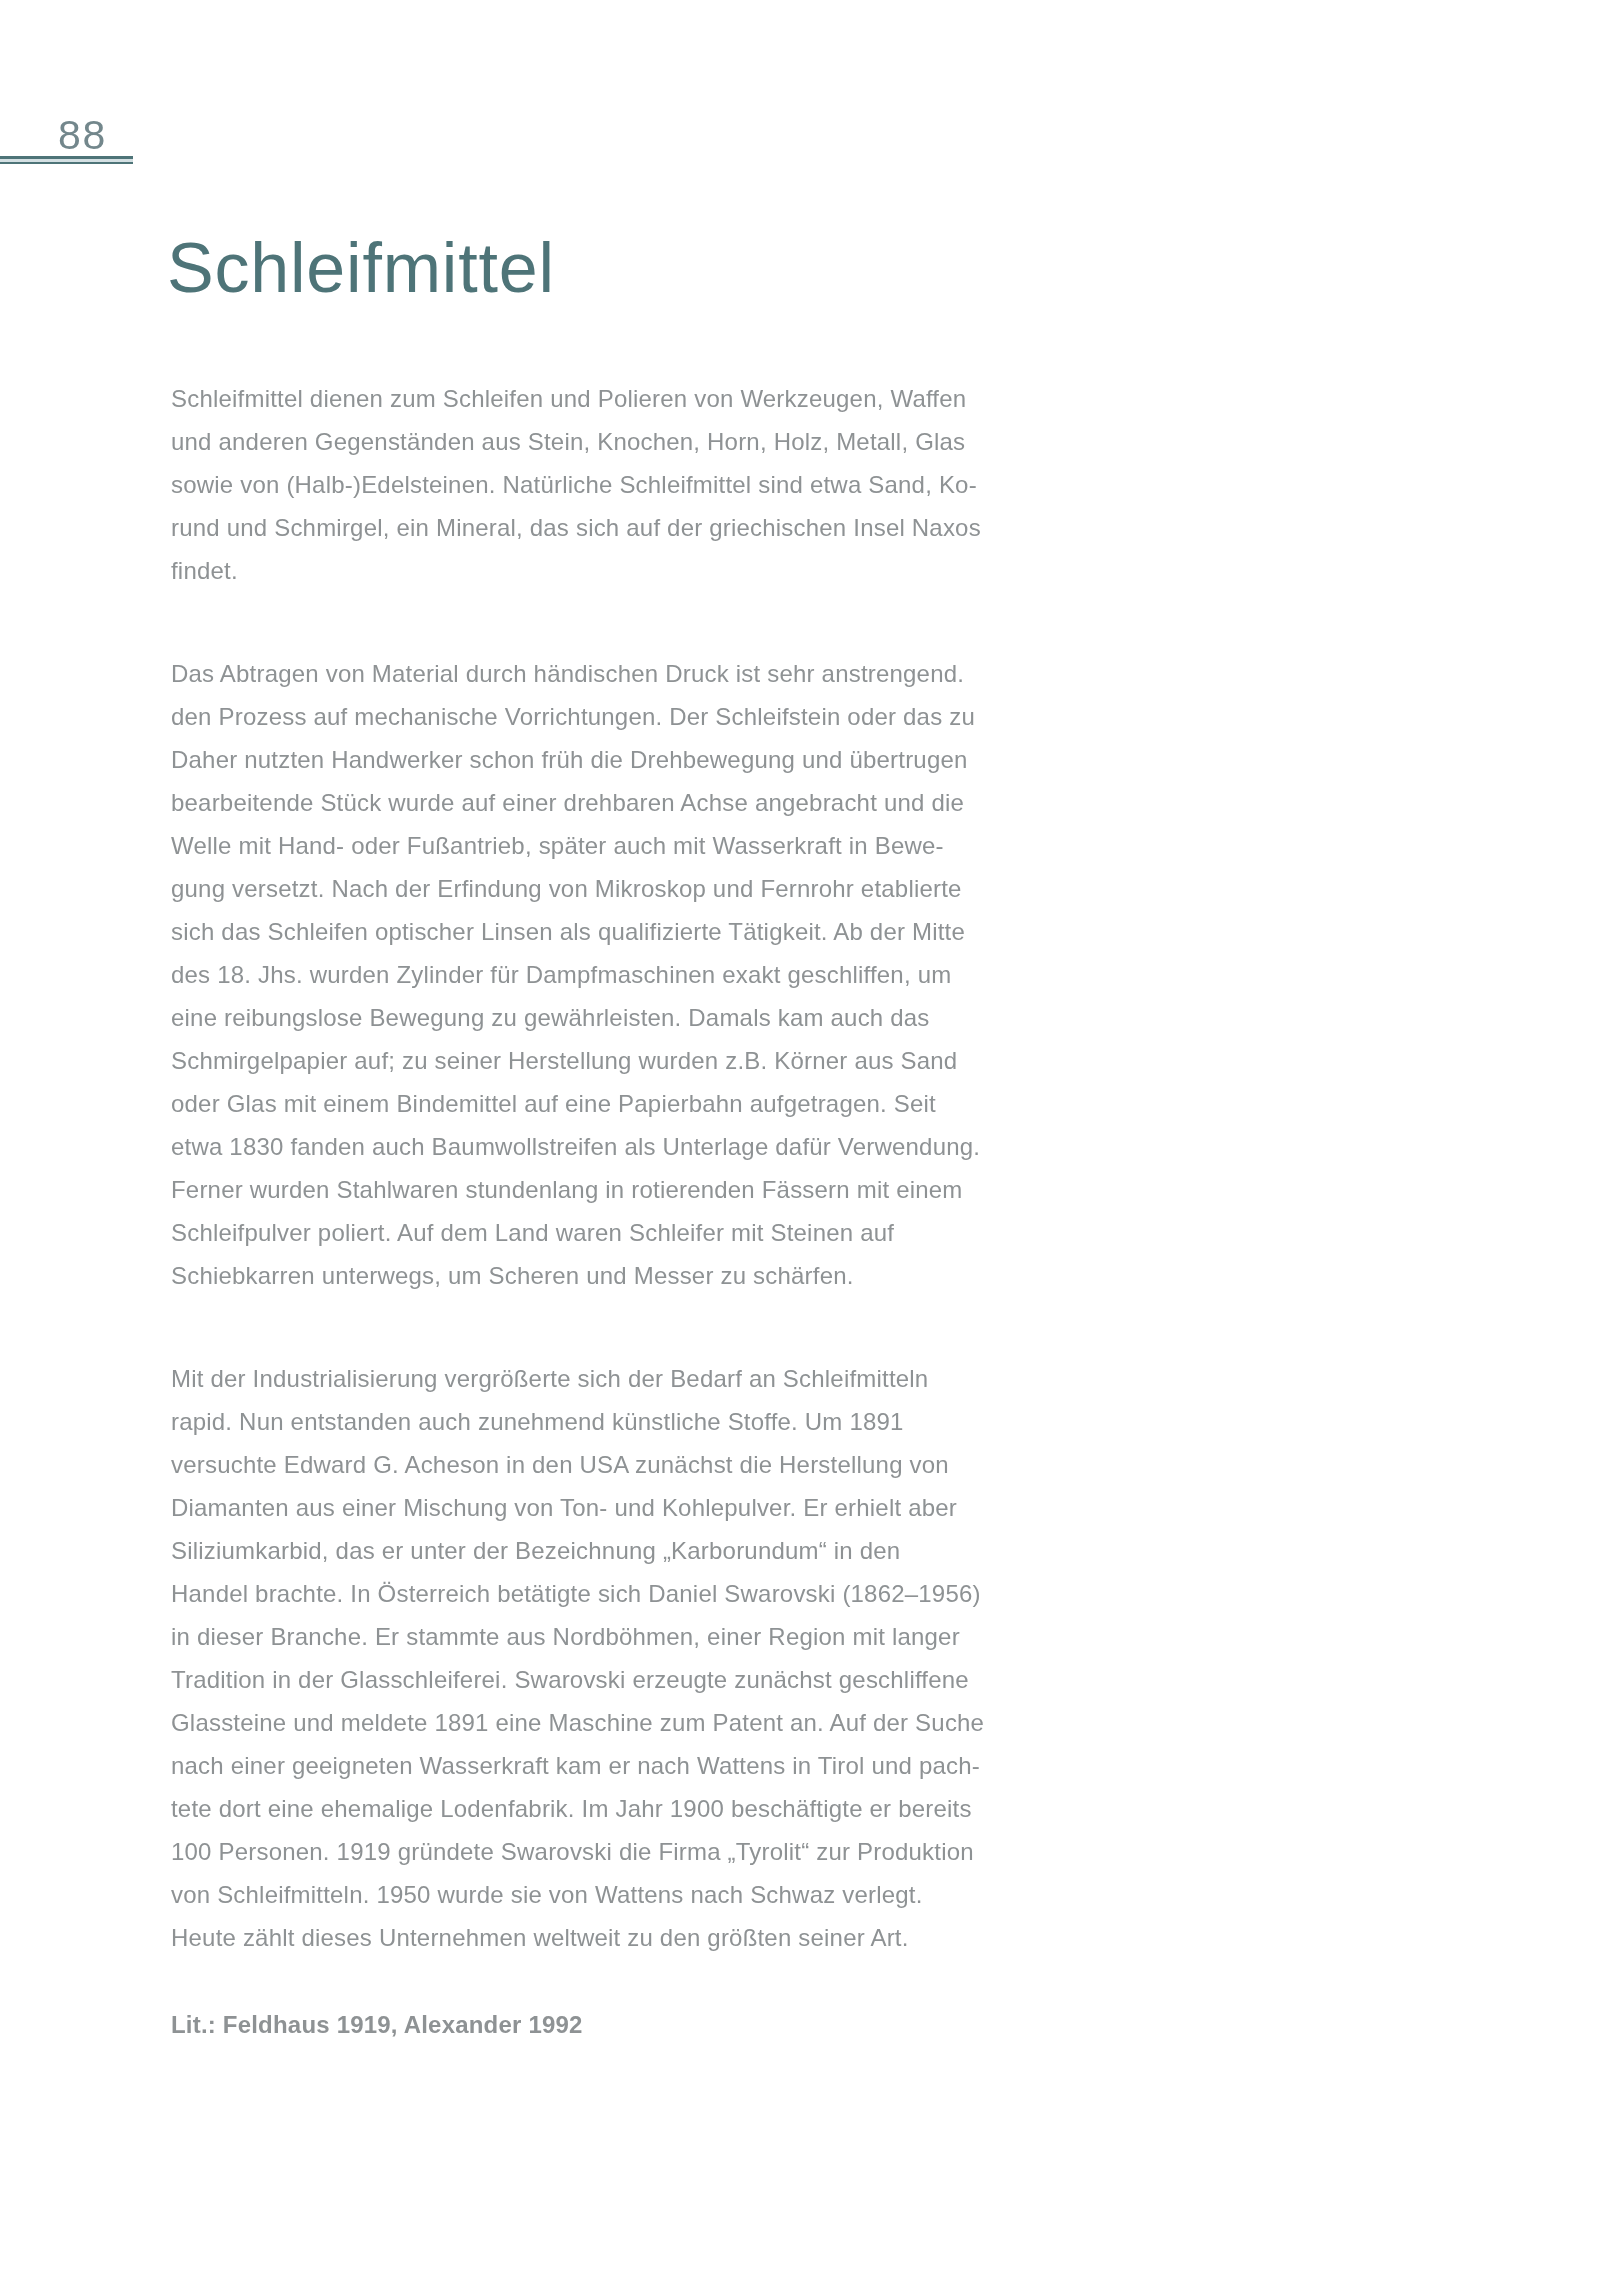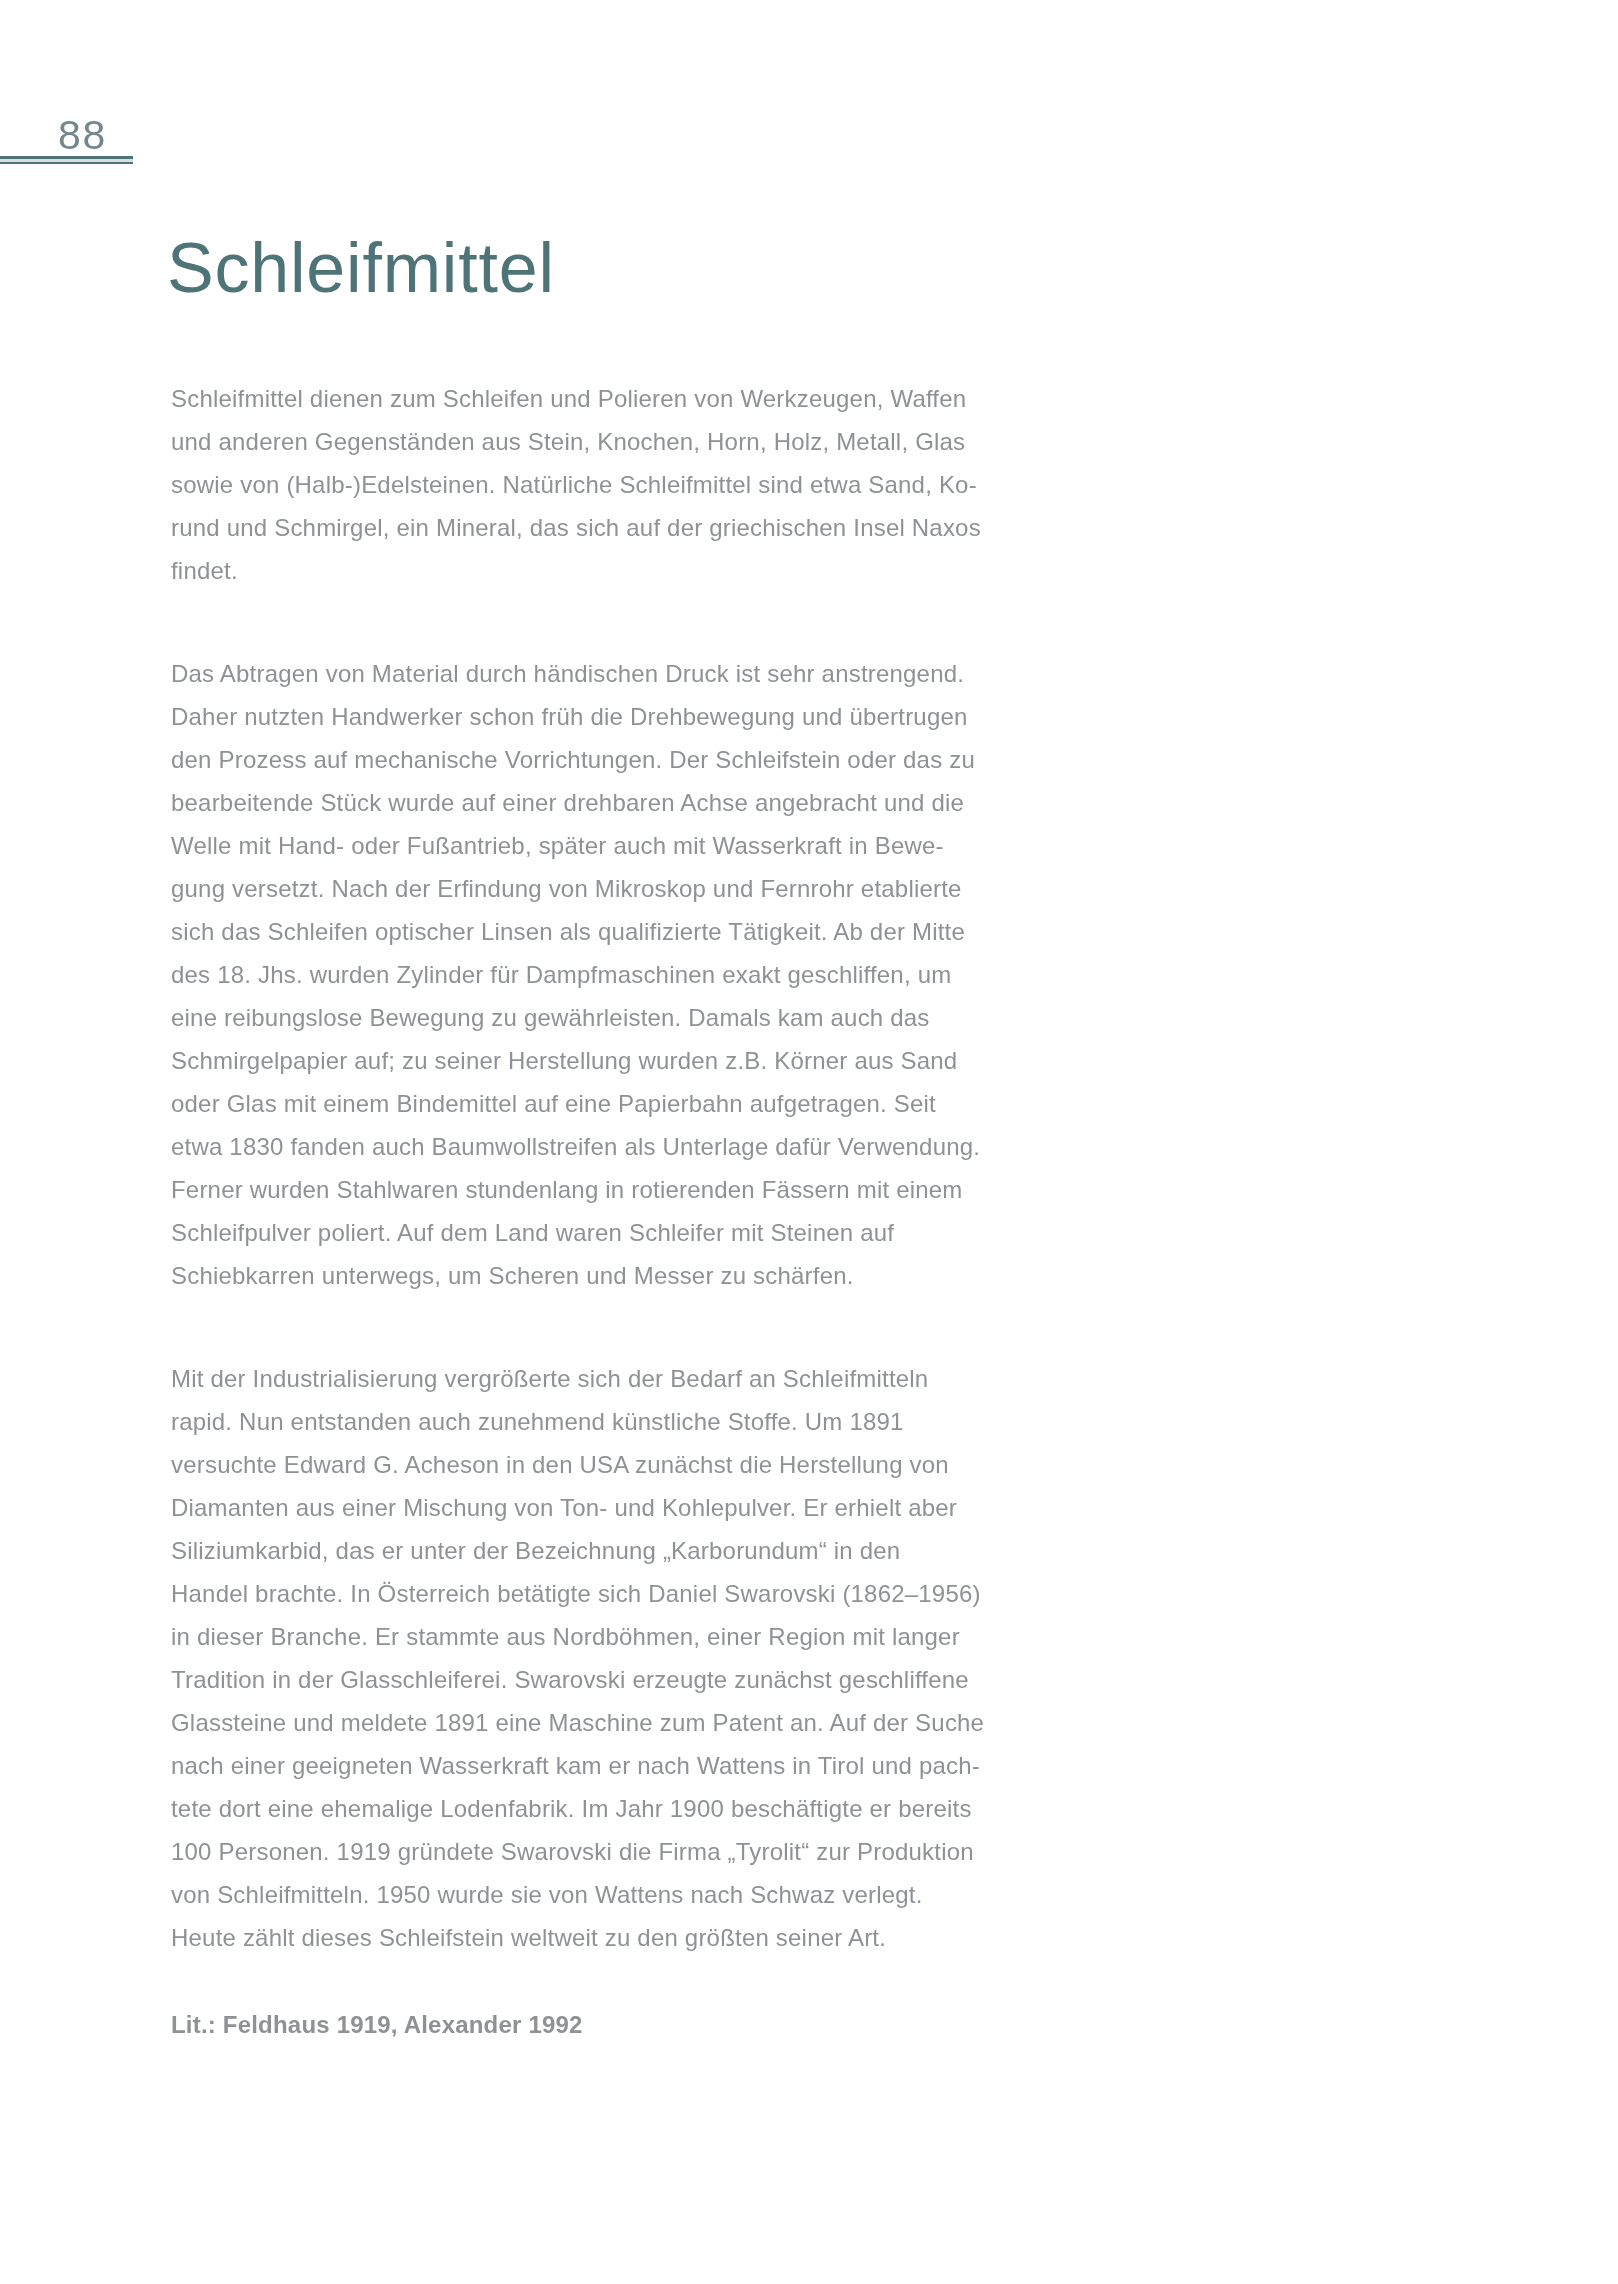--- a/index.html
+++ b/index.html
@@ -100,22 +100,22 @@
 
     <div class="para">
         <div class="line">Schleifmittel dienen zum Schleifen und Polieren von Werkzeugen, Waffen</div>
         <div class="line">und anderen Gegenständen aus Stein, Knochen, Horn, Holz, Metall, Glas</div>
         <div class="line">sowie von (Halb-)Edelsteinen. Natürliche Schleifmittel sind etwa Sand, Ko-</div>
         <div class="line">rund und Schmirgel, ein Mineral, das sich auf der griechischen Insel Naxos</div>
         <div class="line">findet.</div>
       </div>
       <div class="para">
         <div class="line">Das Abtragen von Material durch händischen Druck ist sehr anstrengend.</div>
+        <div class="line">den Prozess auf mechanische Vorrichtungen. Der Schleifstein oder das zu</div>
         <div class="line">Daher nutzten Handwerker schon früh die Drehbewegung und übertrugen</div>
-        <div class="line">den Prozess auf mechanische Vorrichtungen. Der Schleifstein oder das zu</div>
         <div class="line">bearbeitende Stück wurde auf einer drehbaren Achse angebracht und die</div>
         <div class="line">Welle mit Hand- oder Fußantrieb, später auch mit Wasserkraft in Bewe-</div>
         <div class="line">gung versetzt. Nach der Erfindung von Mikroskop und Fernrohr etablierte</div>
         <div class="line">sich das Schleifen optischer Linsen als qualifizierte Tätigkeit. Ab der Mitte</div>
         <div class="line">des 18. Jhs. wurden Zylinder für Dampfmaschinen exakt geschliffen, um</div>
         <div class="line">eine reibungslose Bewegung zu gewährleisten. Damals kam auch das</div>
         <div class="line">Schmirgelpapier auf; zu seiner Herstellung wurden z.B. Körner aus Sand</div>
         <div class="line">oder Glas mit einem Bindemittel auf eine Papierbahn aufgetragen. Seit</div>
         <div class="line">etwa 1830 fanden auch Baumwollstreifen als Unterlage dafür Verwendung.</div>
         <div class="line">Ferner wurden Stahlwaren stundenlang in rotierenden Fässern mit einem</div>
@@ -129,19 +129,19 @@
         <div class="line">Diamanten aus einer Mischung von Ton- und Kohlepulver. Er erhielt aber</div>
         <div class="line">Siliziumkarbid, das er unter der Bezeichnung „Karborundum“ in den</div>
         <div class="line">Handel brachte. In Österreich betätigte sich Daniel Swarovski (1862–1956)</div>
         <div class="line">in dieser Branche. Er stammte aus Nordböhmen, einer Region mit langer</div>
         <div class="line">Tradition in der Glasschleiferei. Swarovski erzeugte zunächst geschliffene</div>
         <div class="line">Glassteine und meldete 1891 eine Maschine zum Patent an. Auf der Suche</div>
         <div class="line">nach einer geeigneten Wasserkraft kam er nach Wattens in Tirol und pach-</div>
         <div class="line">tete dort eine ehemalige Lodenfabrik. Im Jahr 1900 beschäftigte er bereits</div>
         <div class="line">100 Personen. 1919 gründete Swarovski die Firma „Tyrolit“ zur Produktion</div>
         <div class="line">von Schleifmitteln. 1950 wurde sie von Wattens nach Schwaz verlegt.</div>
-        <div class="line">Heute zählt dieses Schleifstein weltweit zu den größten seiner Art.</div>
+        <div class="line">Heute zählt dieses Unternehmen weltweit zu den größten seiner Art.</div>
       </div>
       <div class="literature">Lit.: Feldhaus 1919, Alexander 1992</div>
   </div>
 
 </div>
 
 
 </body></html>

